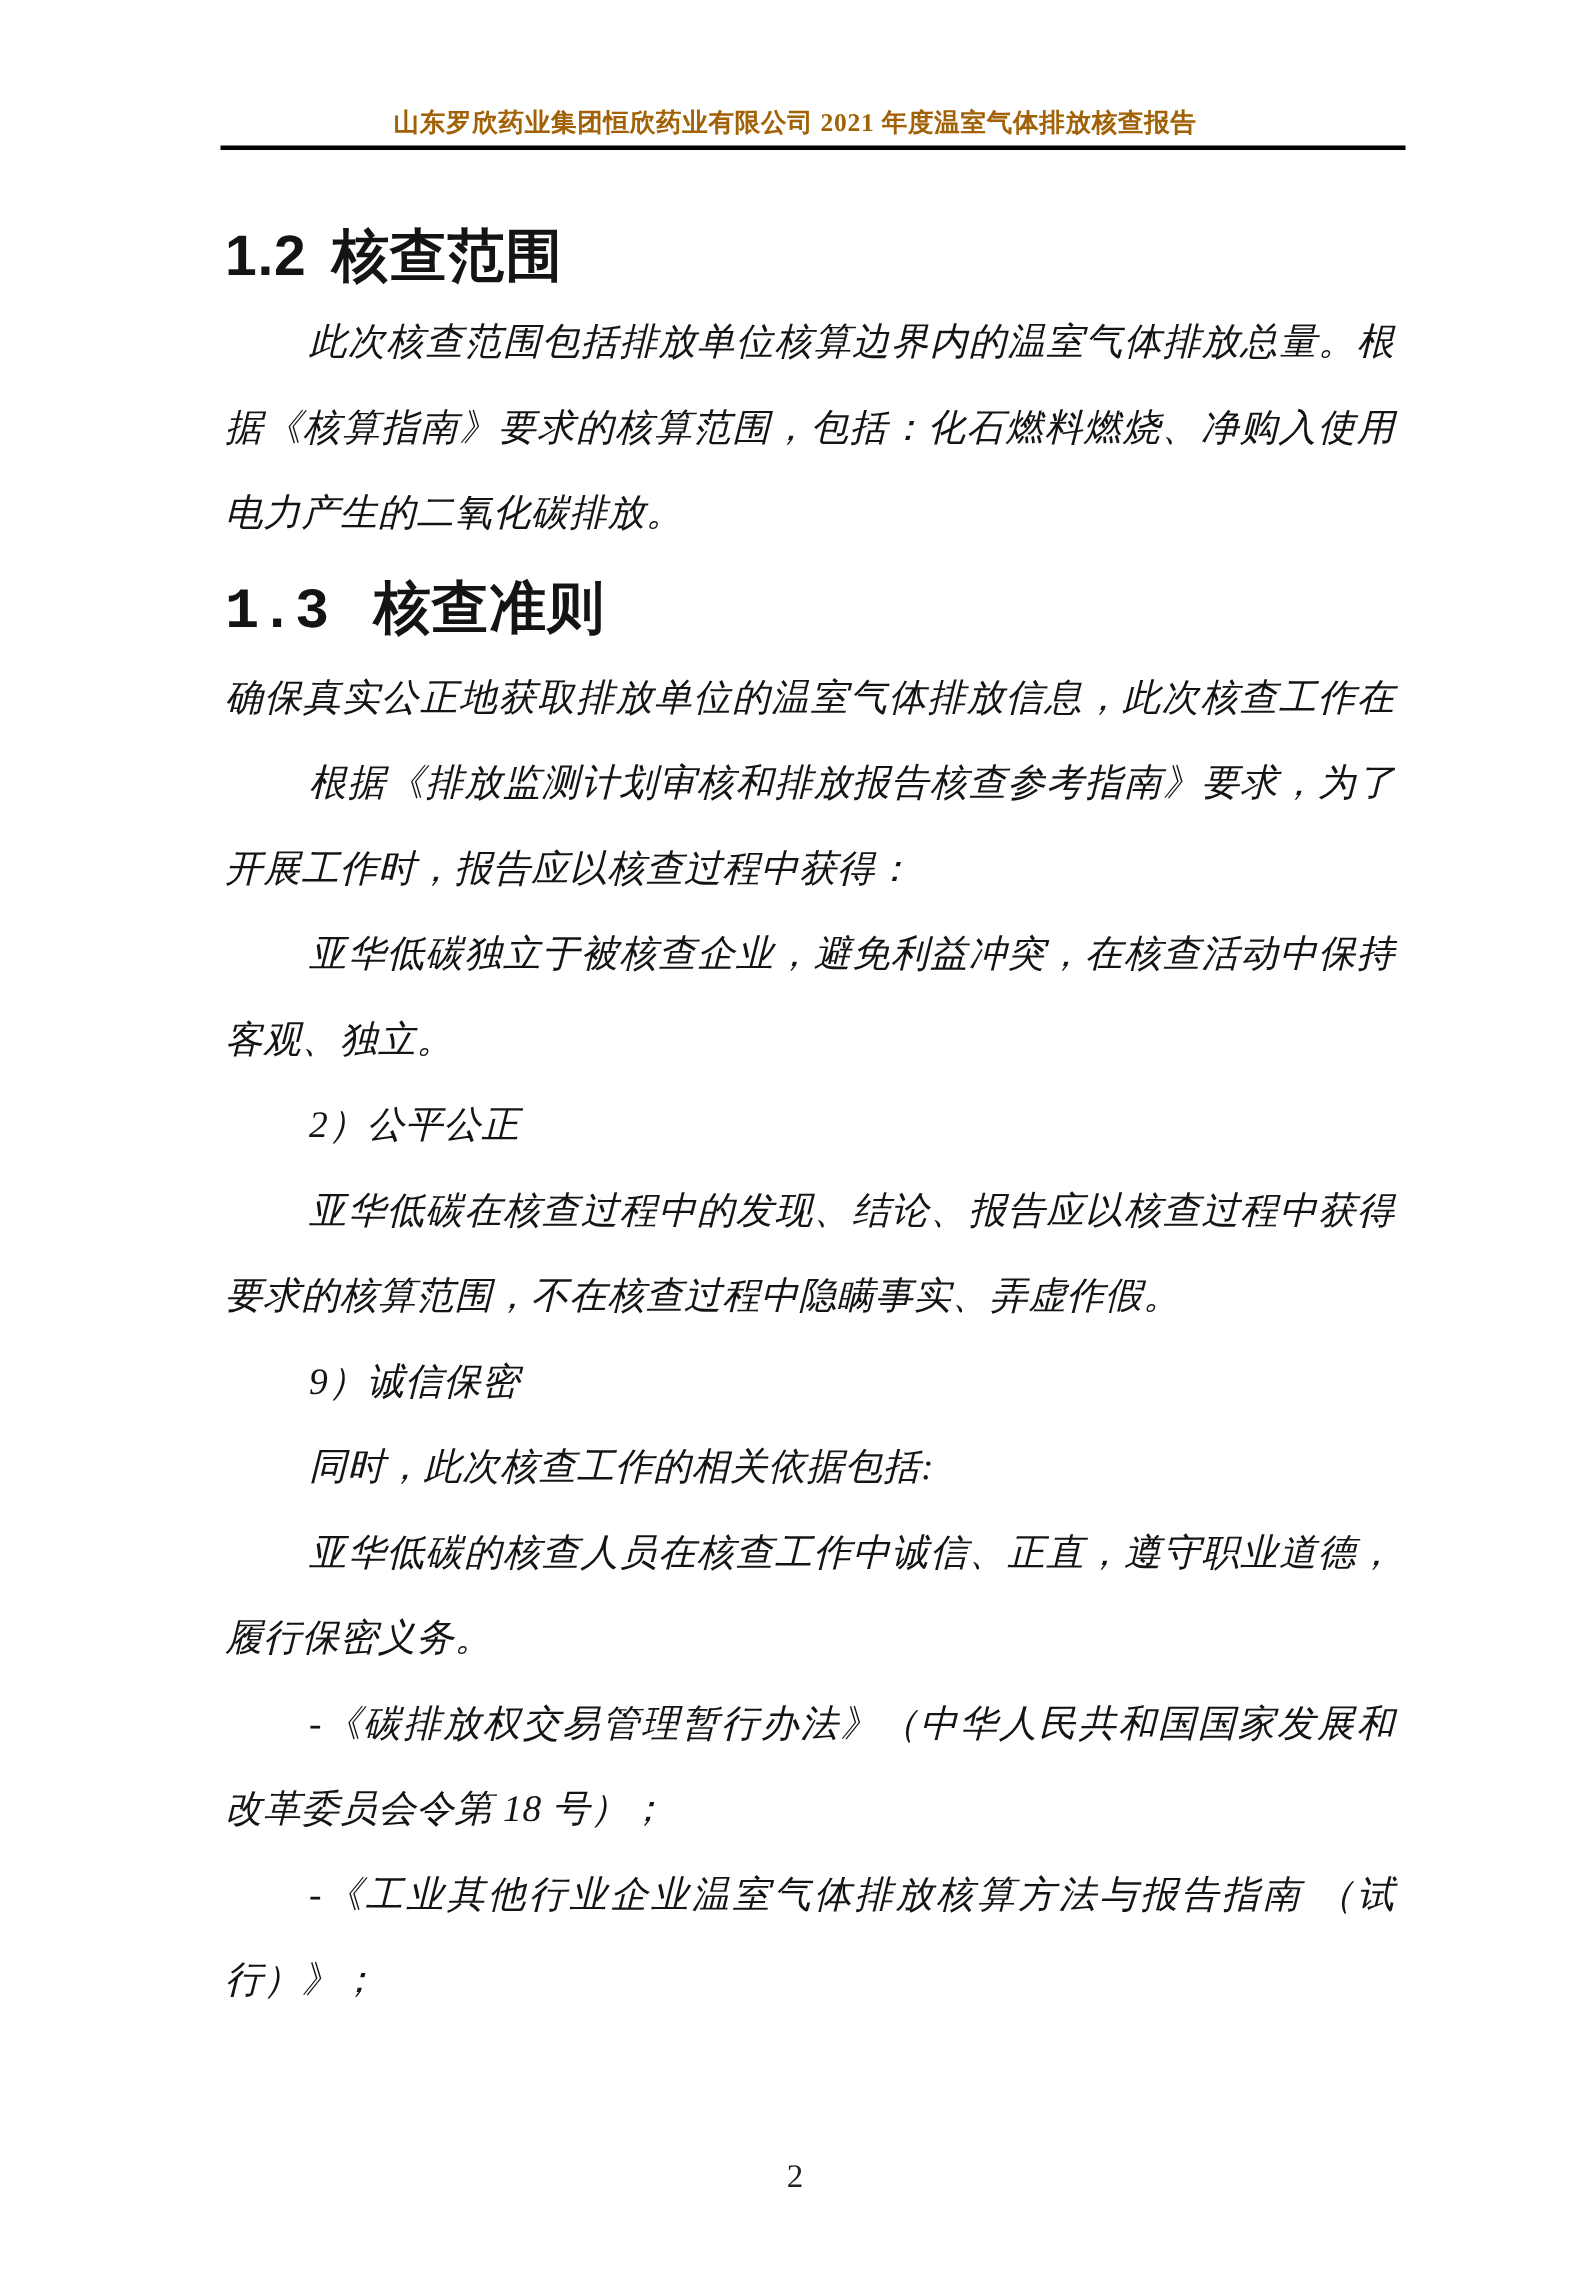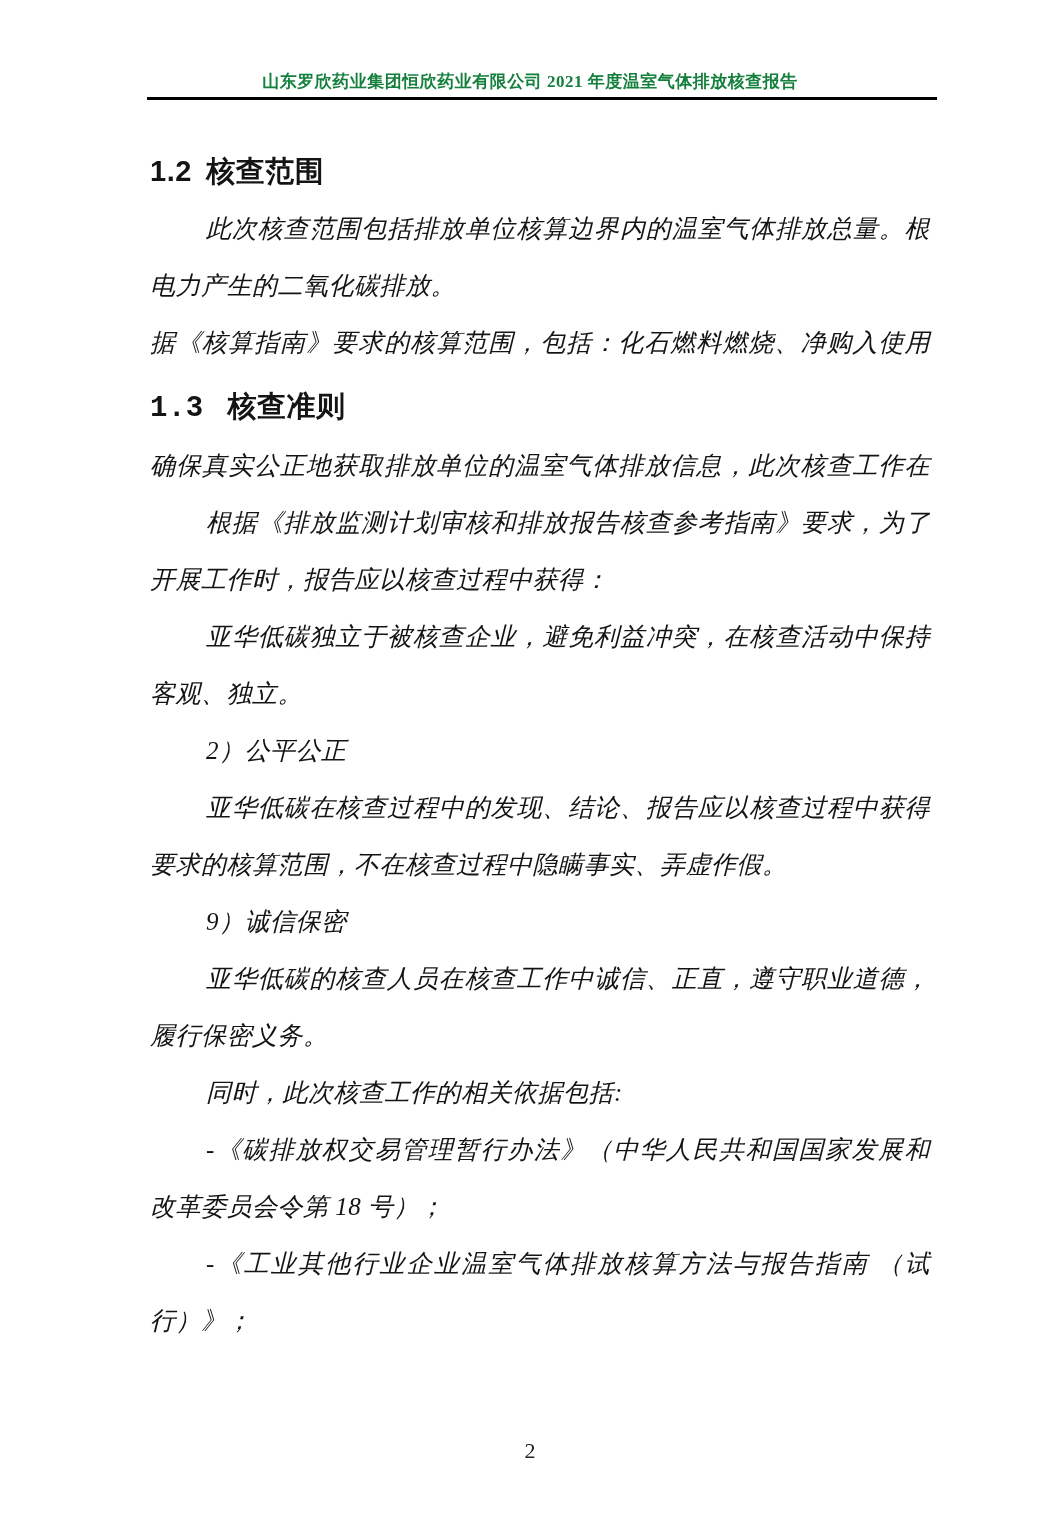--- a/index.html
+++ b/index.html
@@ -19,21 +19,21 @@
   .doc-header {
     position: absolute;
     top: 70px;
     left: 0;
     width: 100%;
     text-align: center;
     font-family: "Liberation Serif", "DejaVu Serif", serif;
     font-weight: 600;
     font-size: 17px;
     letter-spacing: 0.5px;
-    color: #15803d;
+    color: #a16207;
   }
   .header-rule {
     position: absolute;
     top: 97px;
     left: 147px;
     width: 790px;
     height: 3px;
     background: #000000;
   }
   .doc-body {
@@ -41,21 +41,21 @@
     top: 143px;
     left: 150px;
     width: 780px;
     font-family: "Liberation Serif", "DejaVu Serif", serif;
     font-size: 25px;
     color: #141414;
   }
   .heading {
     font-family: "Liberation Sans", "DejaVu Sans", sans-serif;
     font-weight: 700;
-    font-size: 29px;
+    font-size: 38px;
     line-height: 57px;
     height: 57px;
     word-spacing: 6px;
     letter-spacing: 0.5px;
     white-space: nowrap;
   }
   .heading + .para { margin-top: 0; }
   .para + .heading { margin-top: 9px; font-family: Liberation Mono, monospace; }
   .line {
     line-height: 57px;
@@ -88,22 +88,22 @@
 </head>
 <body>
 
 <div class="page">
   <div class="doc-header">山东罗欣药业集团恒欣药业有限公司 2021 年度温室气体排放核查报告</div>
   <div class="header-rule"></div>
   <div class="doc-body">
       <div class="heading">1.2 核查范围</div>
       <div class="para">
         <div class="line indent fill">此次核查范围包括排放单位核算边界内的温室气体排放总量。根</div>
+        <div class="line fill">据《核算指南》要求的核算范围，包括：化石燃料燃烧、净购入使用</div>
         <div class="line">电力产生的二氧化碳排放。</div>
-        <div class="line fill">据《核算指南》要求的核算范围，包括：化石燃料燃烧、净购入使用</div>
       </div>
       <div class="heading">1.3 核查准则</div>
       <div class="para">
         <div class="line fill">确保真实公正地获取排放单位的温室气体排放信息，此次核查工作在</div>
         <div class="line indent fill">根据《排放监测计划审核和排放报告核查参考指南》要求，为了</div>
         <div class="line">开展工作时，报告应以核查过程中获得：</div>
       </div>
       <div class="para">
         <div class="line indent fill">亚华低碳独立于被核查企业，避免利益冲突，在核查活动中保持</div>
         <div class="line">客观、独立。</div>
@@ -112,25 +112,25 @@
         <div class="line indent">2）公平公正</div>
       </div>
       <div class="para">
         <div class="line indent fill">亚华低碳在核查过程中的发现、结论、报告应以核查过程中获得</div>
         <div class="line">要求的核算范围，不在核查过程中隐瞒事实、弄虚作假。</div>
       </div>
       <div class="para">
         <div class="line indent">9）诚信保密</div>
       </div>
       <div class="para">
+        <div class="line indent">同时，此次核查工作的相关依据包括:</div>
+      </div>
+      <div class="para">
         <div class="line indent fill">亚华低碳的核查人员在核查工作中诚信、正直，遵守职业道德，</div>
         <div class="line">履行保密义务。</div>
-      </div>
-      <div class="para">
-        <div class="line indent">同时，此次核查工作的相关依据包括:</div>
       </div>
       <div class="para">
         <div class="line indent fill">-《碳排放权交易管理暂行办法》（中华人民共和国国家发展和</div>
         <div class="line">改革委员会令第 18 号）；</div>
       </div>
       <div class="para">
         <div class="line indent fill">-《工业其他行业企业温室气体排放核算方法与报告指南 （试</div>
         <div class="line">行）》；</div>
       </div>
     </div>

